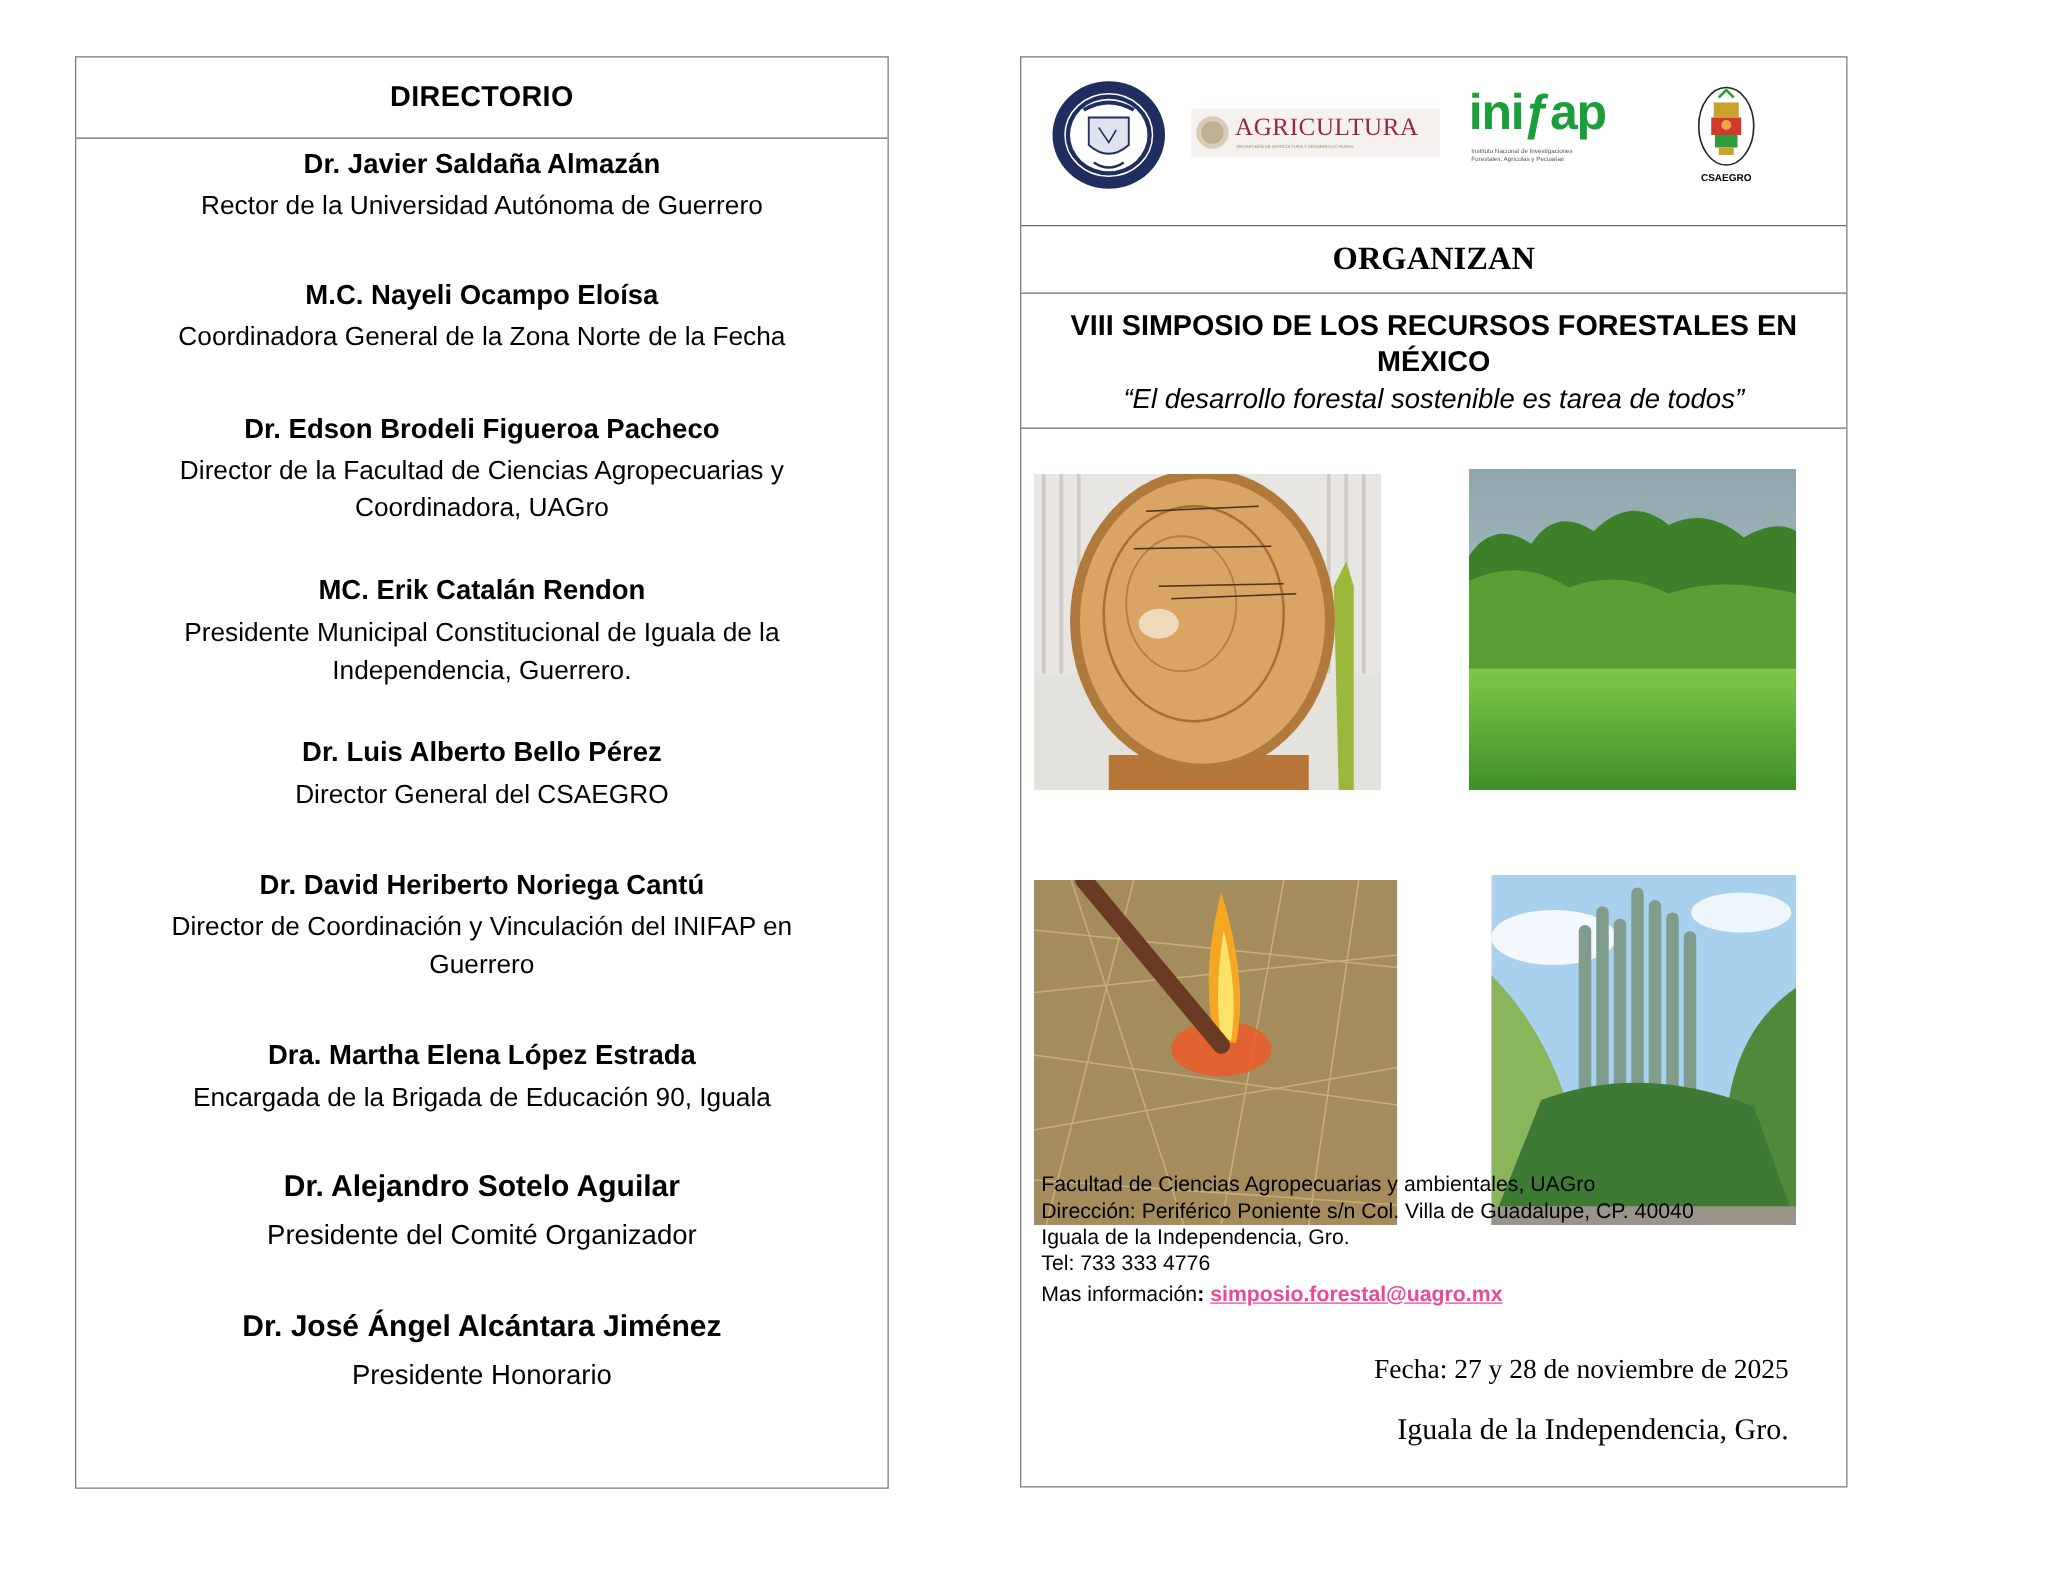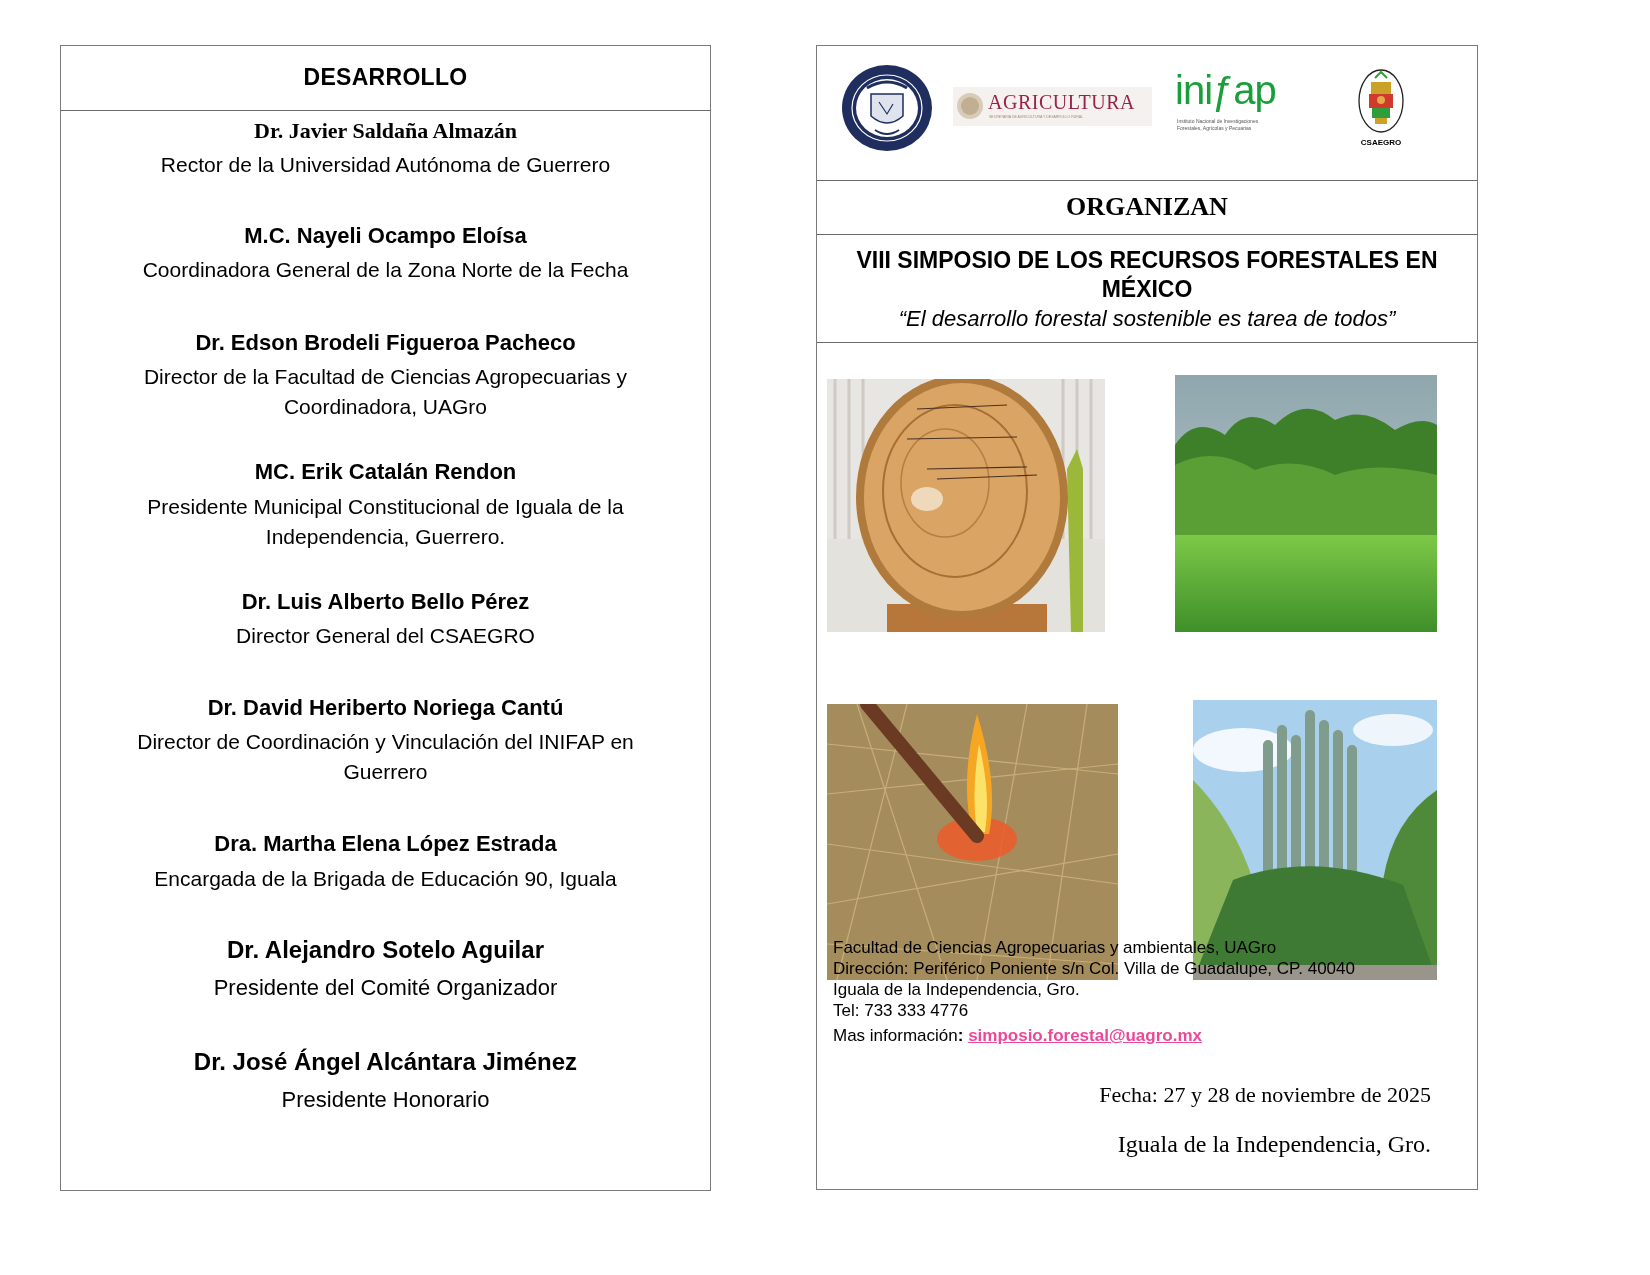--- a/index.html
+++ b/index.html
@@ -22,24 +22,24 @@
   .photo { position:absolute; overflow:hidden; }
   .contact { left:16px; font-size:17px; line-height:21px; }
   .contact .line { white-space:nowrap; }
   .email { color:#ec4899; font-weight:bold; text-decoration:underline; }
   .serif-right { font-family:"Liberation Serif", serif; right:46px; text-align:right; white-space:nowrap; }
 </style>
 </head>
 <body>
 
 <div id="left-box" class="box">
-  <div class="abs center-text dir-title">DESARROLLO</div>
+  <div class="abs center-text dir-title">DIRECTORIO</div>
   <div class="hline" style="top:64px;"></div>
 
-  <div class="abs center-text p-name" style="top:72px;font-family:Liberation Serif, serif;">Dr. Javier Saldaña Almazán</div>
+  <div class="abs center-text p-name" style="top:72px;">Dr. Javier Saldaña Almazán</div>
   <div class="abs center-text p-role" style="top:104px;">Rector de la Universidad Autónoma de Guerrero</div>
 
   <div class="abs center-text p-name" style="top:177px;">M.C. Nayeli Ocampo Eloísa</div>
   <div class="abs center-text p-role" style="top:209px;">Coordinadora General de la Zona Norte de la Fecha</div>
 
   <div class="abs center-text p-name" style="top:284px;">Dr. Edson Brodeli Figueroa Pacheco</div>
   <div class="abs center-text p-role" style="top:316px;">Director de la Facultad de Ciencias Agropecuarias y</div>
   <div class="abs center-text p-role" style="top:346px;">Coordinadora, UAGro</div>
 
   <div class="abs center-text p-name" style="top:413px;">MC. Erik Catalán Rendon</div>
@@ -80,21 +80,21 @@
   <div class="logo" style="left:136px; top:41px; width:199px; height:39px; background:#f4f1ee;">
     <svg width="199" height="39" viewBox="0 0 199 39" style="position:absolute; left:0; top:0;">
       <circle cx="17" cy="19" r="13" fill="#d8cbb8"></circle>
       <circle cx="17" cy="19" r="9" fill="#c2ae92"></circle>
     </svg>
     <div style="position:absolute; left:35px; top:4px; font-family:'Liberation Serif', serif; font-size:20px; color:#9b2247; letter-spacing:0.5px;">AGRICULTURA</div>
     <div style="position:absolute; left:36px; top:28px; font-size:3.5px; color:#a08a74; white-space:nowrap;">SECRETARÍA DE AGRICULTURA Y DESARROLLO RURAL</div>
   </div>
 
   <div class="logo" style="left:358px; top:28px; width:110px; height:66px;">
-    <div style="position:absolute; left:0; top:-6px; font-weight:normal; font-size:40px; color:#1a9e3a; letter-spacing:-1px; white-space:nowrap;">
+    <div style="position:absolute; left:0; top:-6px; font-weight:bold; font-size:40px; color:#1a9e3a; letter-spacing:-1px; white-space:nowrap;">
       <span>ini</span><span style="color:#1a9e3a;">ƒ</span><span>ap</span>
     </div>
     <div style="position:absolute; left:2px; top:44px; font-size:5px; color:#555; white-space:nowrap; line-height:7px;">
       <div>Instituto Nacional de Investigaciones</div>
       <div>Forestales, Agrícolas y Pecuarias</div>
     </div>
   </div>
 
   <div class="logo" style="left:538px; top:22px; width:52px; height:84px;">
     <svg width="52" height="66" viewBox="0 0 52 66">

